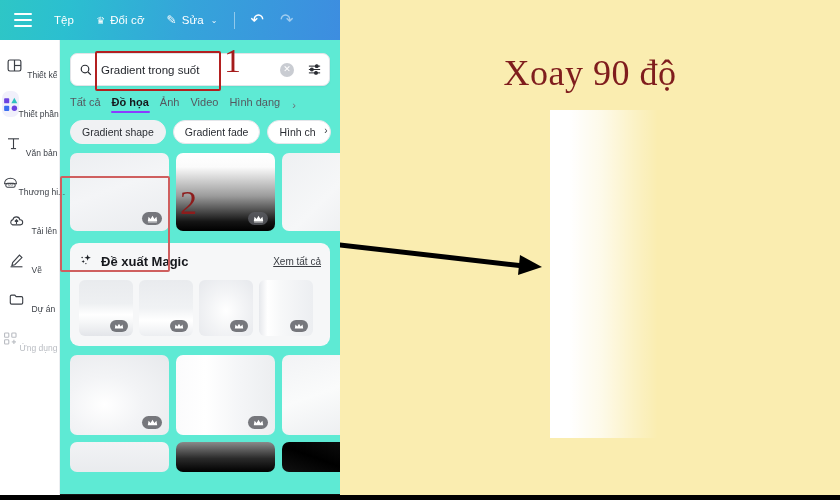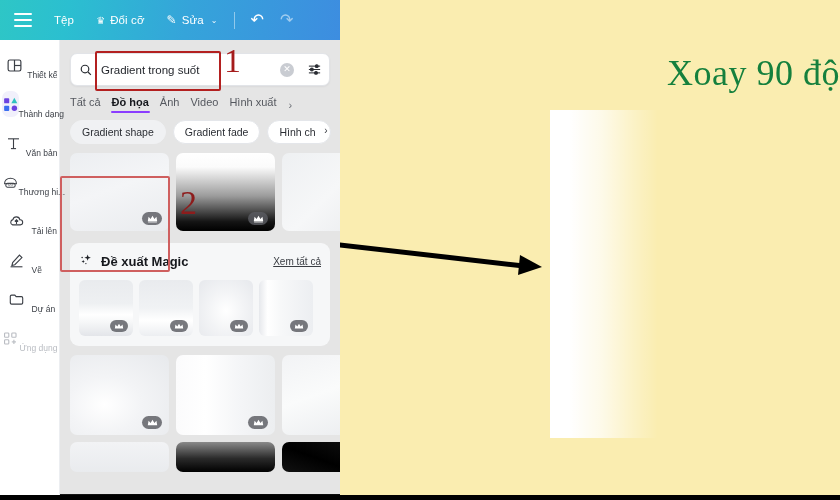--- a/index.html
+++ b/index.html
@@ -50,21 +50,21 @@
   .rail-item.active .rail-ico{
     background:#f1f0fb;border-radius:7px;
   }
   .rail-lbl{font-size:8.5px;color:#3b3f46;text-align:center;line-height:1.1;white-space:nowrap;}
   .rail-item.dim .rail-lbl{color:#b9bcc2;}
   .rail-item.dim .rail-ico{color:#b9bcc2;}
 
   
   .panel{
     position:absolute;left:60px;top:40px;width:280px;height:460px;
-    background:#e5e5e5;overflow:hidden;z-index:3;
+    background:#5eead4;overflow:hidden;z-index:3;
   }
   .searchrow{
     position:relative;margin:13px 10px 0 10px;height:33px;
     background:#fff;border:1px solid #e2e4e8;border-radius:7px;
     display:flex;align-items:center;box-sizing:border-box;
     box-shadow:0 1px 2px rgba(16,24,40,.05);
   }
   .s-ico{width:30px;display:flex;align-items:center;justify-content:center;color:#2a2d33;}
   .s-text{
     flex:1;font-size:11.5px;color:#1f2228;white-space:nowrap;overflow:hidden;
@@ -165,22 +165,22 @@
   .c31{background:linear-gradient(180deg,#f2f3f5 0%,#e9ebee 100%);}
   .c32{background:linear-gradient(180deg,#8a8a8a 0%,#2a2a2a 55%,#000 100%);}
   .c33{background:linear-gradient(200deg,#141414 0%,#000 60%,#111 100%);}
 
   
   .canvas{
     position:absolute;left:340px;top:0;width:500px;height:500px;
     background:#faedb0;z-index:2;overflow:hidden;
   }
   .canvas-title{
-    position:absolute;left:0;right:0;top:52px;text-align:right;
-    font-family:"Liberation Serif",serif;font-size:36px;color:#15803d;
+    position:absolute;left:0;right:0;top:52px;text-align:center;
+    font-family:"Liberation Serif",serif;font-size:36px;color:#7f1d1d;
     letter-spacing:.5px;
   }
   .gradrect{
     position:absolute;left:210px;top:110px;width:108px;height:328px;
     background:linear-gradient(90deg,rgba(255,255,255,1) 0%,rgba(255,255,255,1) 18%,rgba(255,255,255,.72) 48%,rgba(255,255,255,.28) 78%,rgba(255,255,255,0) 100%);
   }
   .arrow-svg{position:absolute;left:-12px;top:230px;width:230px;height:60px;}
 
   .bottomstrip{
     position:absolute;left:0;bottom:0;width:840px;height:5px;
@@ -238,21 +238,21 @@
 
     <div class="rail-item active">
       <div class="rail-ico">
         <svg width="17" height="17" viewBox="0 0 20 20">
           <rect x="2.5" y="2.5" width="6" height="6" rx="1" fill="#6c43e0"></rect>
           <polygon points="14.5,2.2 18,8.5 11,8.5" fill="#30c3c0"></polygon>
           <rect x="2.5" y="11.5" width="6" height="6" rx="1" fill="#3b6ef0"></rect>
           <circle cx="14.6" cy="14.4" r="3.2" fill="#6c43e0"></circle>
         </svg>
       </div>
-      <div class="rail-lbl">Thành dạng</div>
+      <div class="rail-lbl">Thiết phần</div>
     </div>
 
     <div class="rail-item">
       <div class="rail-ico">
         <svg width="17" height="17" viewBox="0 0 20 20" fill="none" stroke="currentColor" stroke-width="1.3">
           <line x1="3.5" y1="4.5" x2="16.5" y2="4.5"></line>
             <line x1="10" y1="4.5" x2="10" y2="16"></line>
           <line x1="7" y1="16" x2="13" y2="16"></line>
         </svg>
       </div>
@@ -335,21 +335,21 @@
             <circle cx="12" cy="14.5" r="1.9" fill="currentColor"></circle>
         </svg>
       </div>
     </div>
 
     <div class="tabs">
       <div class="tab"><span>Tất cả</span></div>
       <div class="tab active"><span>Đồ họa</span></div>
       <div class="tab"><span>Ảnh</span></div>
       <div class="tab"><span>Video</span></div>
-      <div class="tab"><span>Hình xuất</span></div>
+      <div class="tab"><span>Hình dạng</span></div>
       <div class="tab-more">›</div>
     </div>
 
     <div class="chips">
       <div class="chip filled"><span>Gradient shape</span></div>
       <div class="chip"><span>Gradient fade</span></div>
       <div class="chip cut">
         <span>Hình ch</span>
         <span class="chip-caret">›</span>
       </div>

